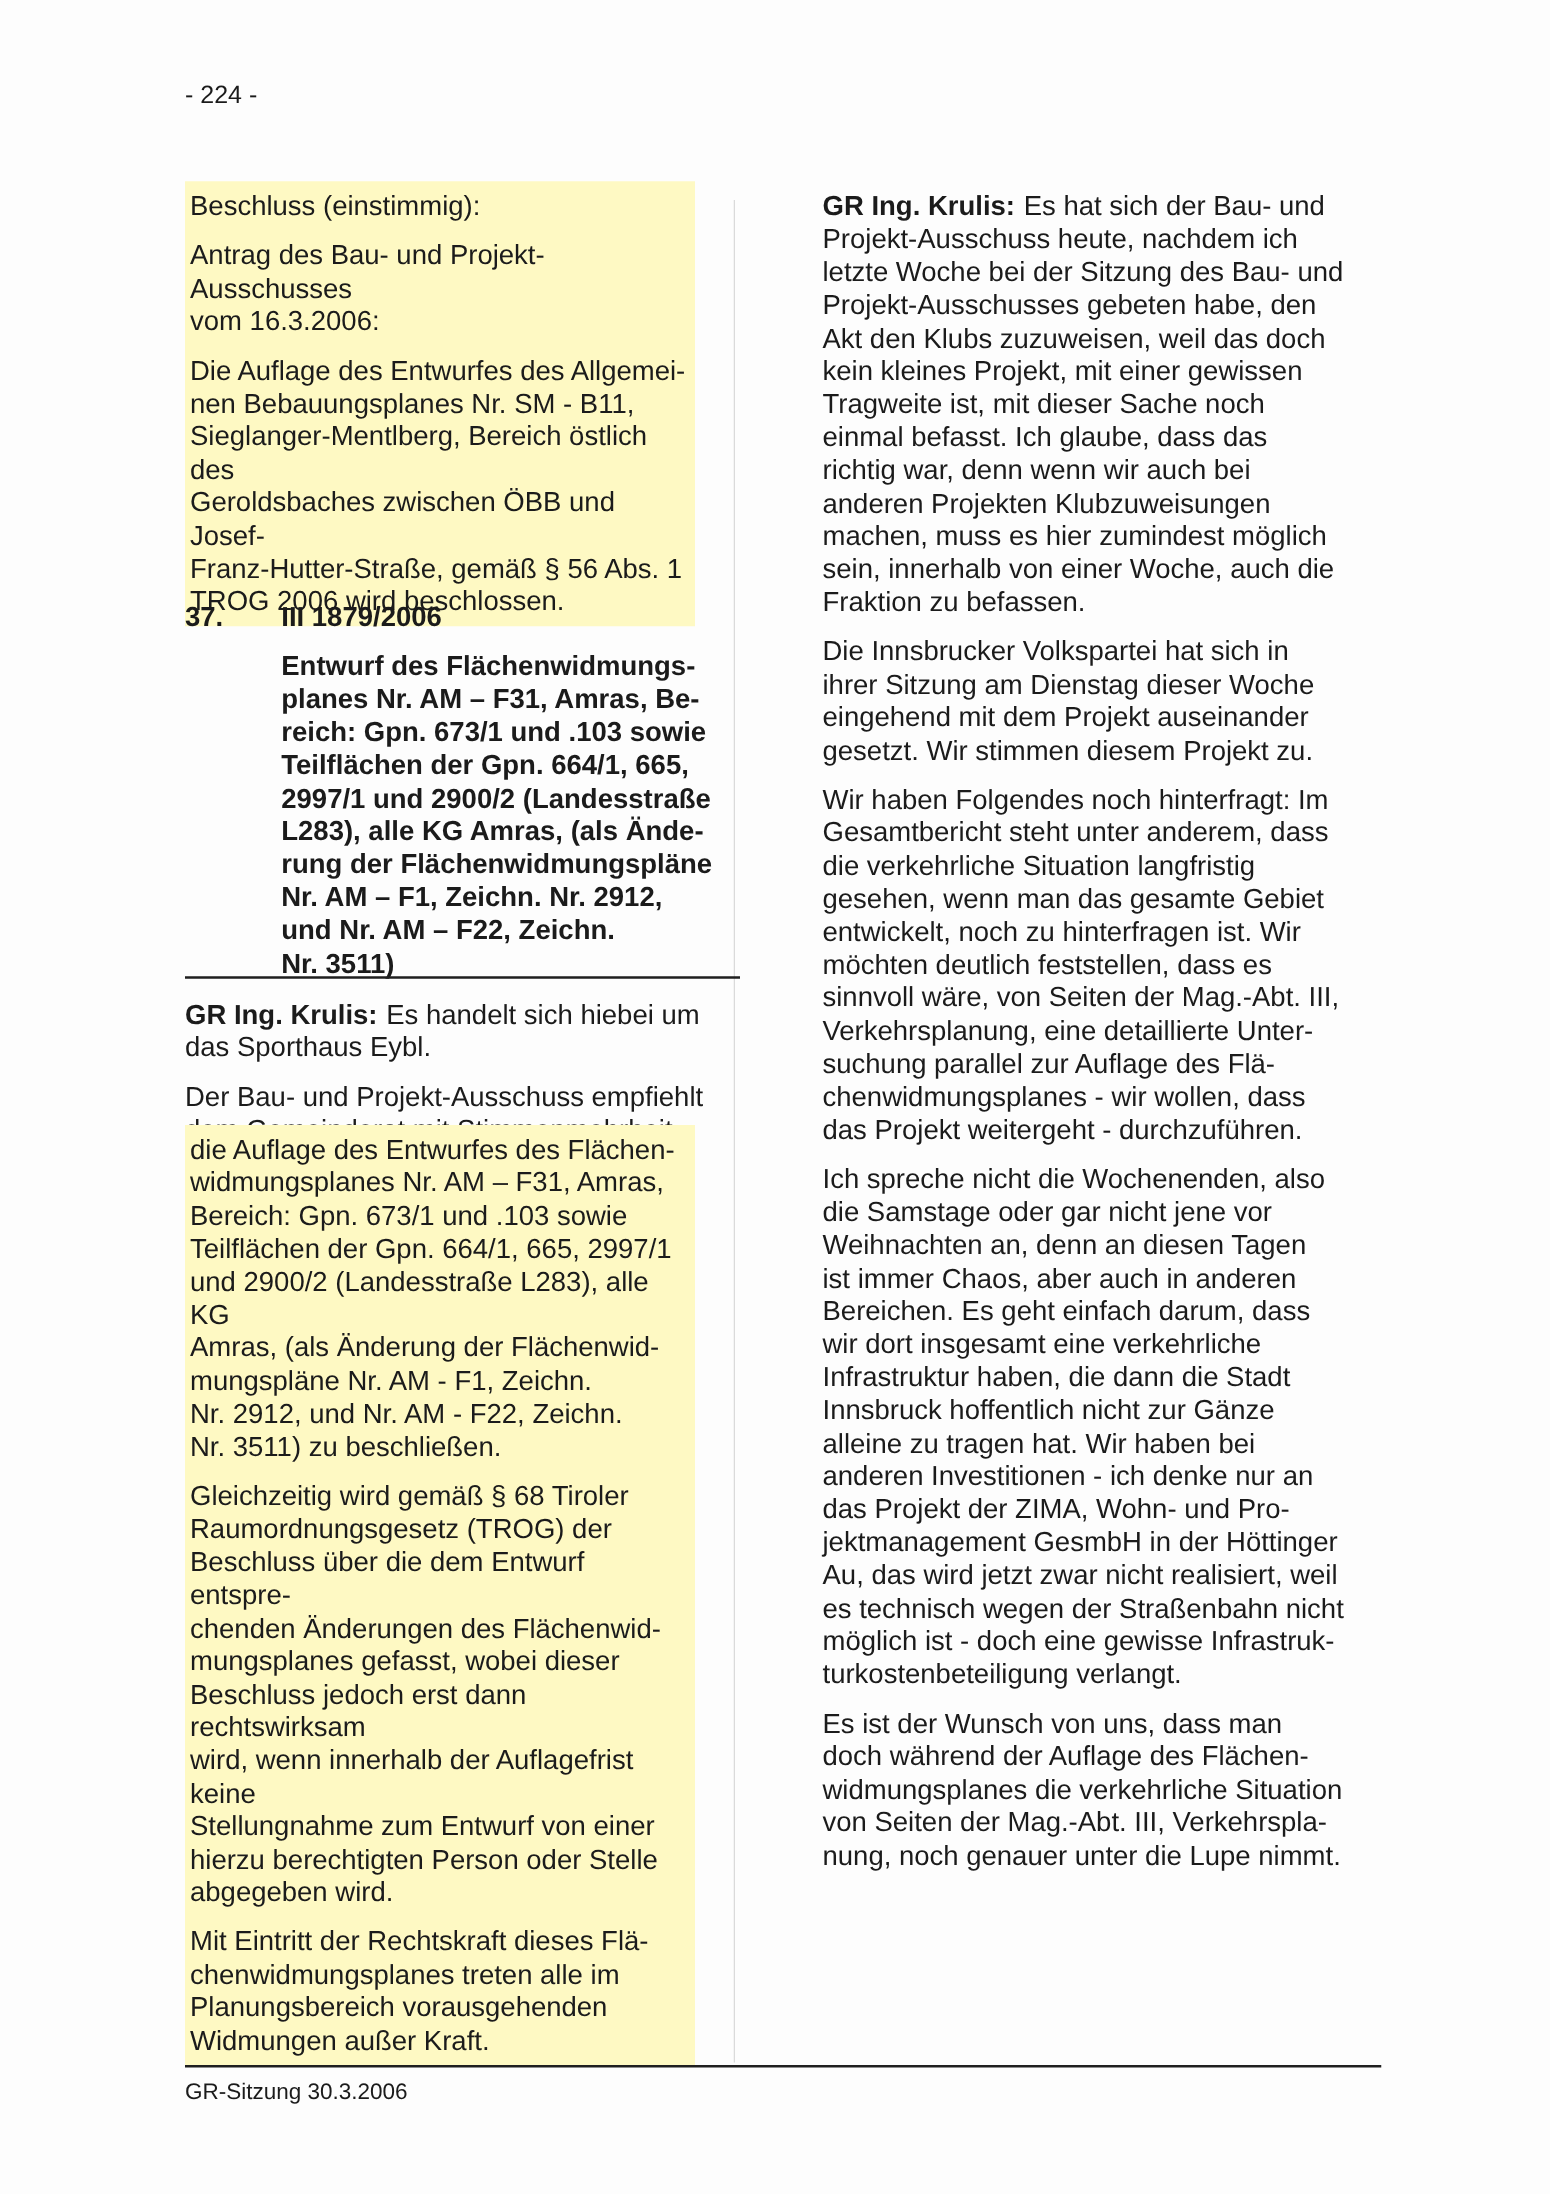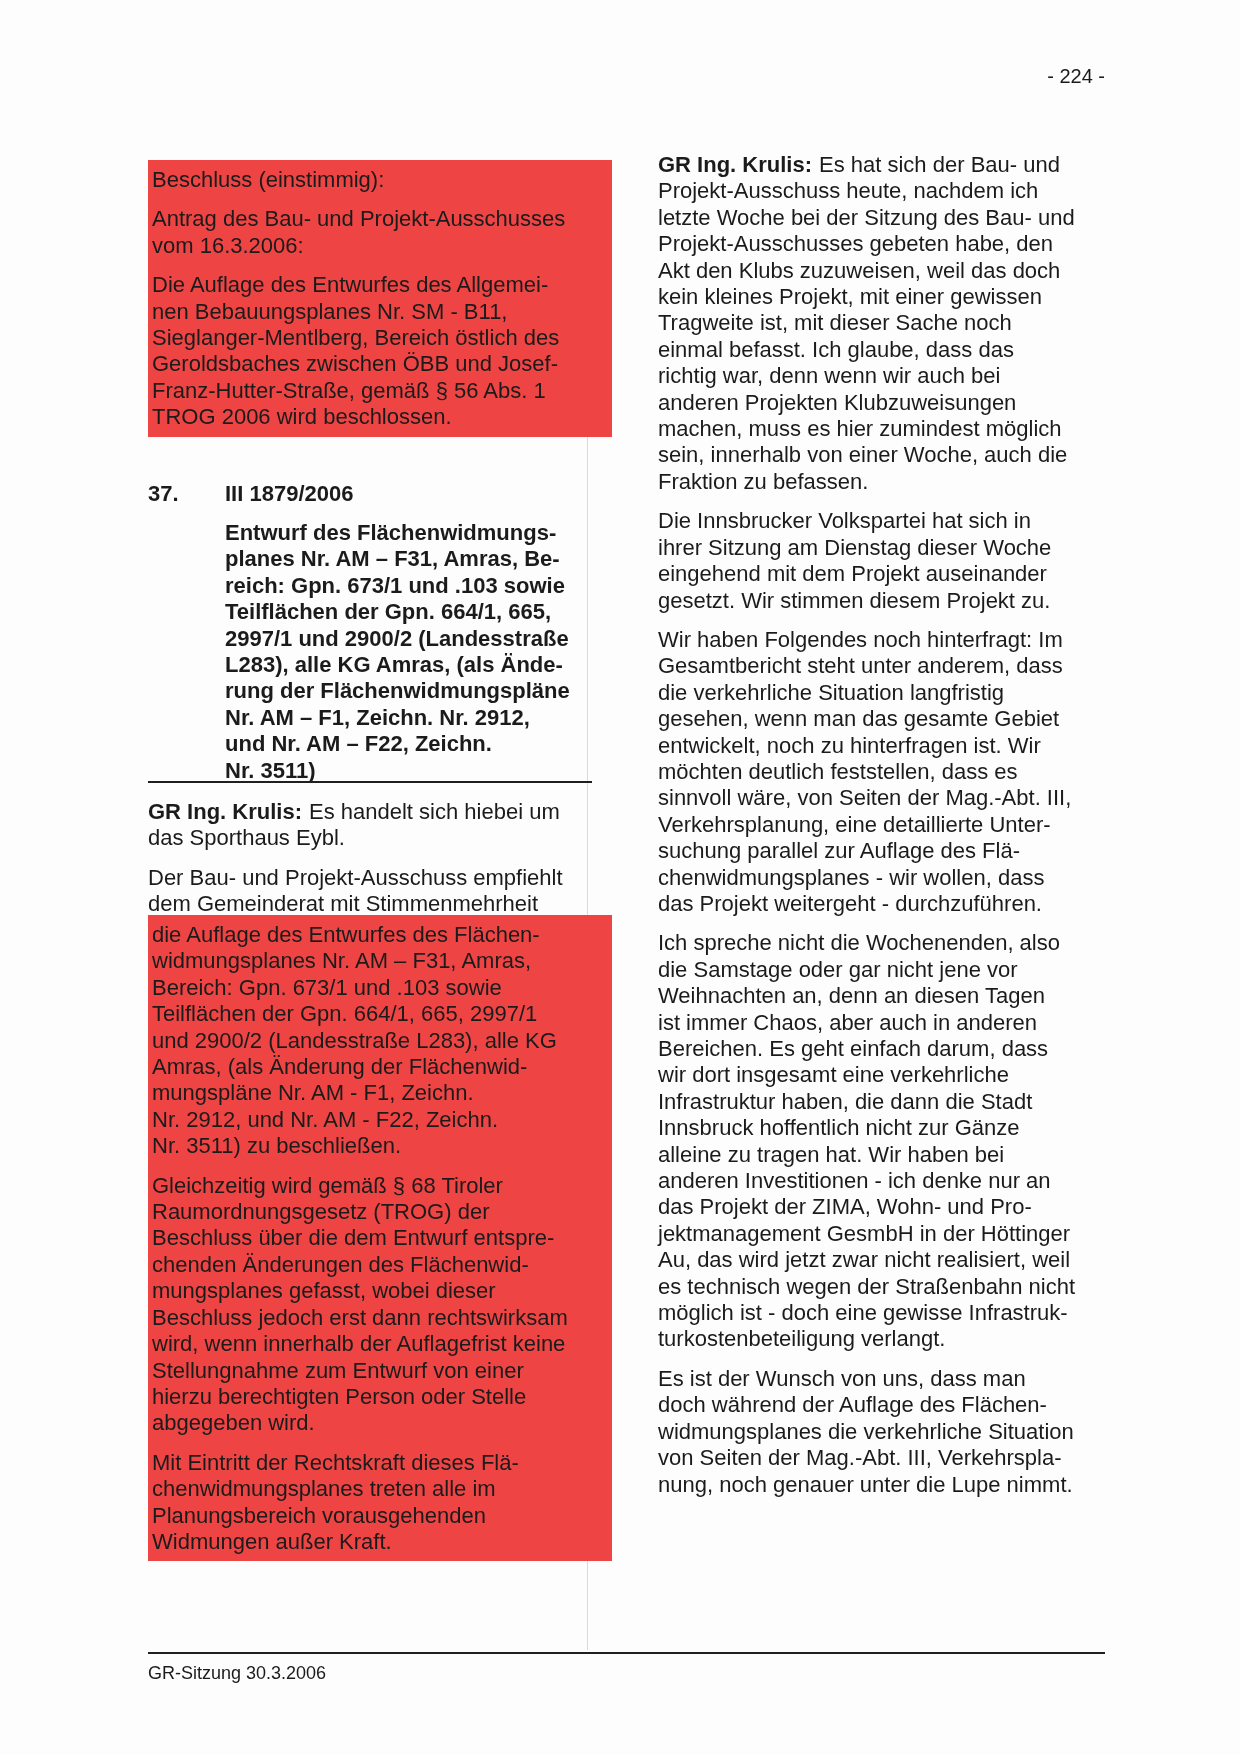--- a/index.html
+++ b/index.html
@@ -1,28 +1,28 @@
 <!DOCTYPE html>
 <html><head>
 <meta charset="utf-8">
 <style>
   html,body{margin:0;padding:0;}
   body{
     width:1240px;height:1755px;position:relative;background:#fdfdfd;
     font-family:"Liberation Sans","DejaVu Sans",sans-serif;
     color:#1b1b1b;overflow:hidden;
   }
-  .pagenum{position:absolute;top:64px;left:148px;width:957px;text-align:right;
+  .pagenum{position:absolute;top:64px;left:148px;width:957px;text-align:left;
     font-size:20px;line-height:25px;}
   .col{position:absolute;top:0;}
   .col-left{left:148px;width:444px;}
   .col-right{left:658px;width:465px;}
   .lines{white-space:pre-line;}
   p{margin:0;font-size:22px;line-height:26.4px;}
-  .rblock{background:#ef4444;padding:7px 6px 6px 4px;box-sizing:border-box;width:464px;margin-top:15px;}
+  .rblock{background:#fef9c3;padding:7px 6px 6px 4px;box-sizing:border-box;width:408px;}
   .rblock p{margin:0 0 13px 0;}
   .rblock p:last-child{margin-bottom:0;}
   .abs{position:absolute;left:0;}
   .hl1{top:145px;}
   .h37{top:481px;display:flex;font-weight:bold;}
   .h37 .num{width:77px;flex:0 0 77px;}
   .titleblock{top:520px;margin-left:77px;width:367px;font-weight:bold;}
   .headrule{top:781px;width:444px;border-top:2px solid #1f1f1f;height:0;}
   .sp1{top:799px;width:444px;}
   .pcomm{top:865px;width:444px;}

